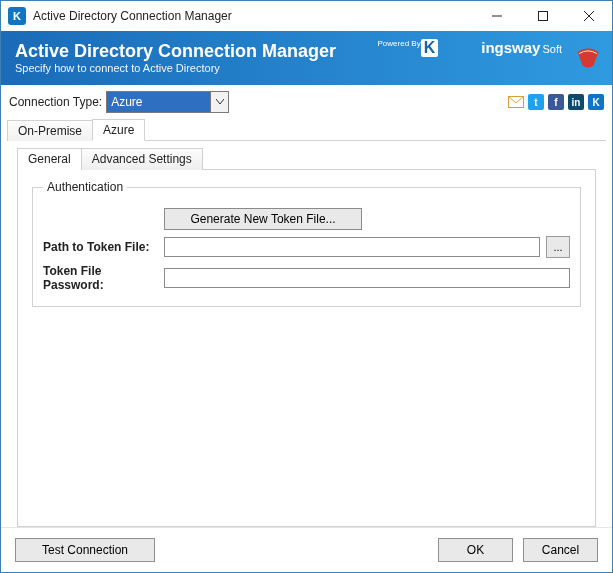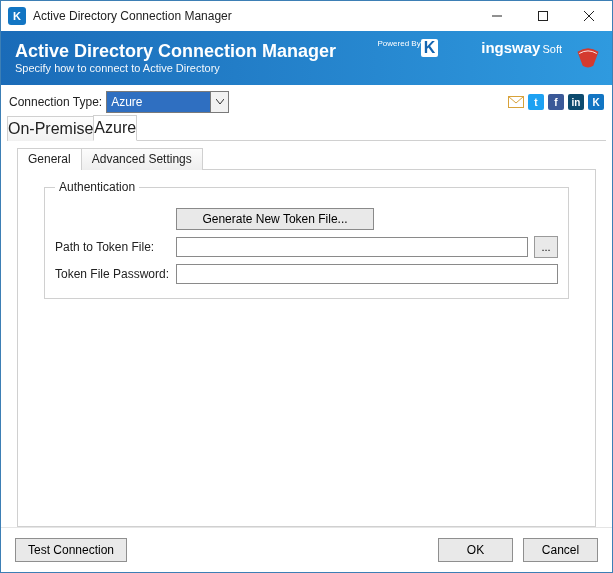--- a/index.html
+++ b/index.html
@@ -43,43 +43,43 @@
   .spacer{flex:1;}
   .social{display:flex;gap:4px;align-items:center;}
   .social .ico{width:16px;height:16px;display:flex;align-items:center;justify-content:center;border-radius:2px;font-size:10px;font-weight:bold;color:#fff;}
   .ico.mail{background:none;}
   .ico.tw{background:#1da1f2;}
   .ico.fb{background:#3b5998;}
   .ico.li{background:#0c4a6e;}
   .ico.ks{background:#1275c3;}
   
   .tabs{display:flex;align-items:flex-end;padding:0 6px;height:23px;}
-  .tab{padding:3px 0;border:1px solid var(--light-border);border-bottom:none;background:linear-gradient(#fdfdfd,#f1f1f1);margin-right:-1px;font-size:16px;position:relative;top:1px;}
+  .tab{padding:3px 10px;border:1px solid var(--light-border);border-bottom:none;background:linear-gradient(#fdfdfd,#f1f1f1);margin-right:-1px;font-size:12px;position:relative;top:1px;}
   .tab.active{background:#fff;border-bottom:1px solid #fff;z-index:2;}
   .tab-pane{flex:1;border:none;margin:0 0px;display:flex;flex-direction:column;}
   .tab-strip-border{border-top:1px solid var(--light-border);margin:0 6px;}
   
   .inner-area{margin:6px 16px 0 16px;flex:1;display:flex;flex-direction:column;}
   .inner-tabs{display:flex;height:22px;}
   .inner-tab{padding:3px 10px;border:1px solid var(--light-border);border-bottom:none;background:linear-gradient(#fcfcfc,#eee);margin-right:-1px;position:relative;top:1px;}
   .inner-tab.active{background:#fff;z-index:2;}
-  .inner-pane{border:1px solid var(--light-border);flex:1;background:#fff;padding:10px 24px;}
+  .inner-pane{border:1px solid var(--light-border);flex:1;background:#fff;padding:10px 12px;}
   
   fieldset.auth{border:1px solid var(--light-border);padding:8px 10px 14px 10px;}
   fieldset.auth legend{padding:0 4px;font-size:12px;}
   .row{display:flex;align-items:center;margin-top:6px;gap:6px;}
-  .row .fld-lbl{width:115px;}
+  .row .fld-lbl{width:115px;font-weight:bold;}
   .txt{flex:1;height:20px;border:1px solid #8a8a8a;padding:0 3px;font-family:inherit;font-size:12px;box-sizing:border-box;}
   .browse{width:24px;height:22px;border:1px solid #9a9a9a;background:var(--btn-bg);font-size:11px;display:flex;align-items:center;justify-content:center;}
   .gen-btn{width:198px;height:22px;border:1px solid #8a8a8a;background:var(--btn-bg);font-family:inherit;font-size:12px;}
   .gen-row{margin-left:121px;margin-bottom:2px;}
   
   .footer{display:flex;align-items:center;padding:10px 14px;gap:10px;border-top:1px solid #e5e5e5;}
   .btn{height:24px;border:1px solid #8f8f8f;background:var(--btn-bg);font-family:inherit;font-size:12px;cursor:default;}
-  .btn.test{width:112px;}
+  .btn.test{width:140px;}
   .btn.ok,.btn.cancel{width:75px;}
 </style>
 </head>
 <body>
 
 <div class="window">
 
   <div class="titlebar">
     <div class="app-icon">K</div>
     <div class="title">Active Directory Connection Manager</div>

